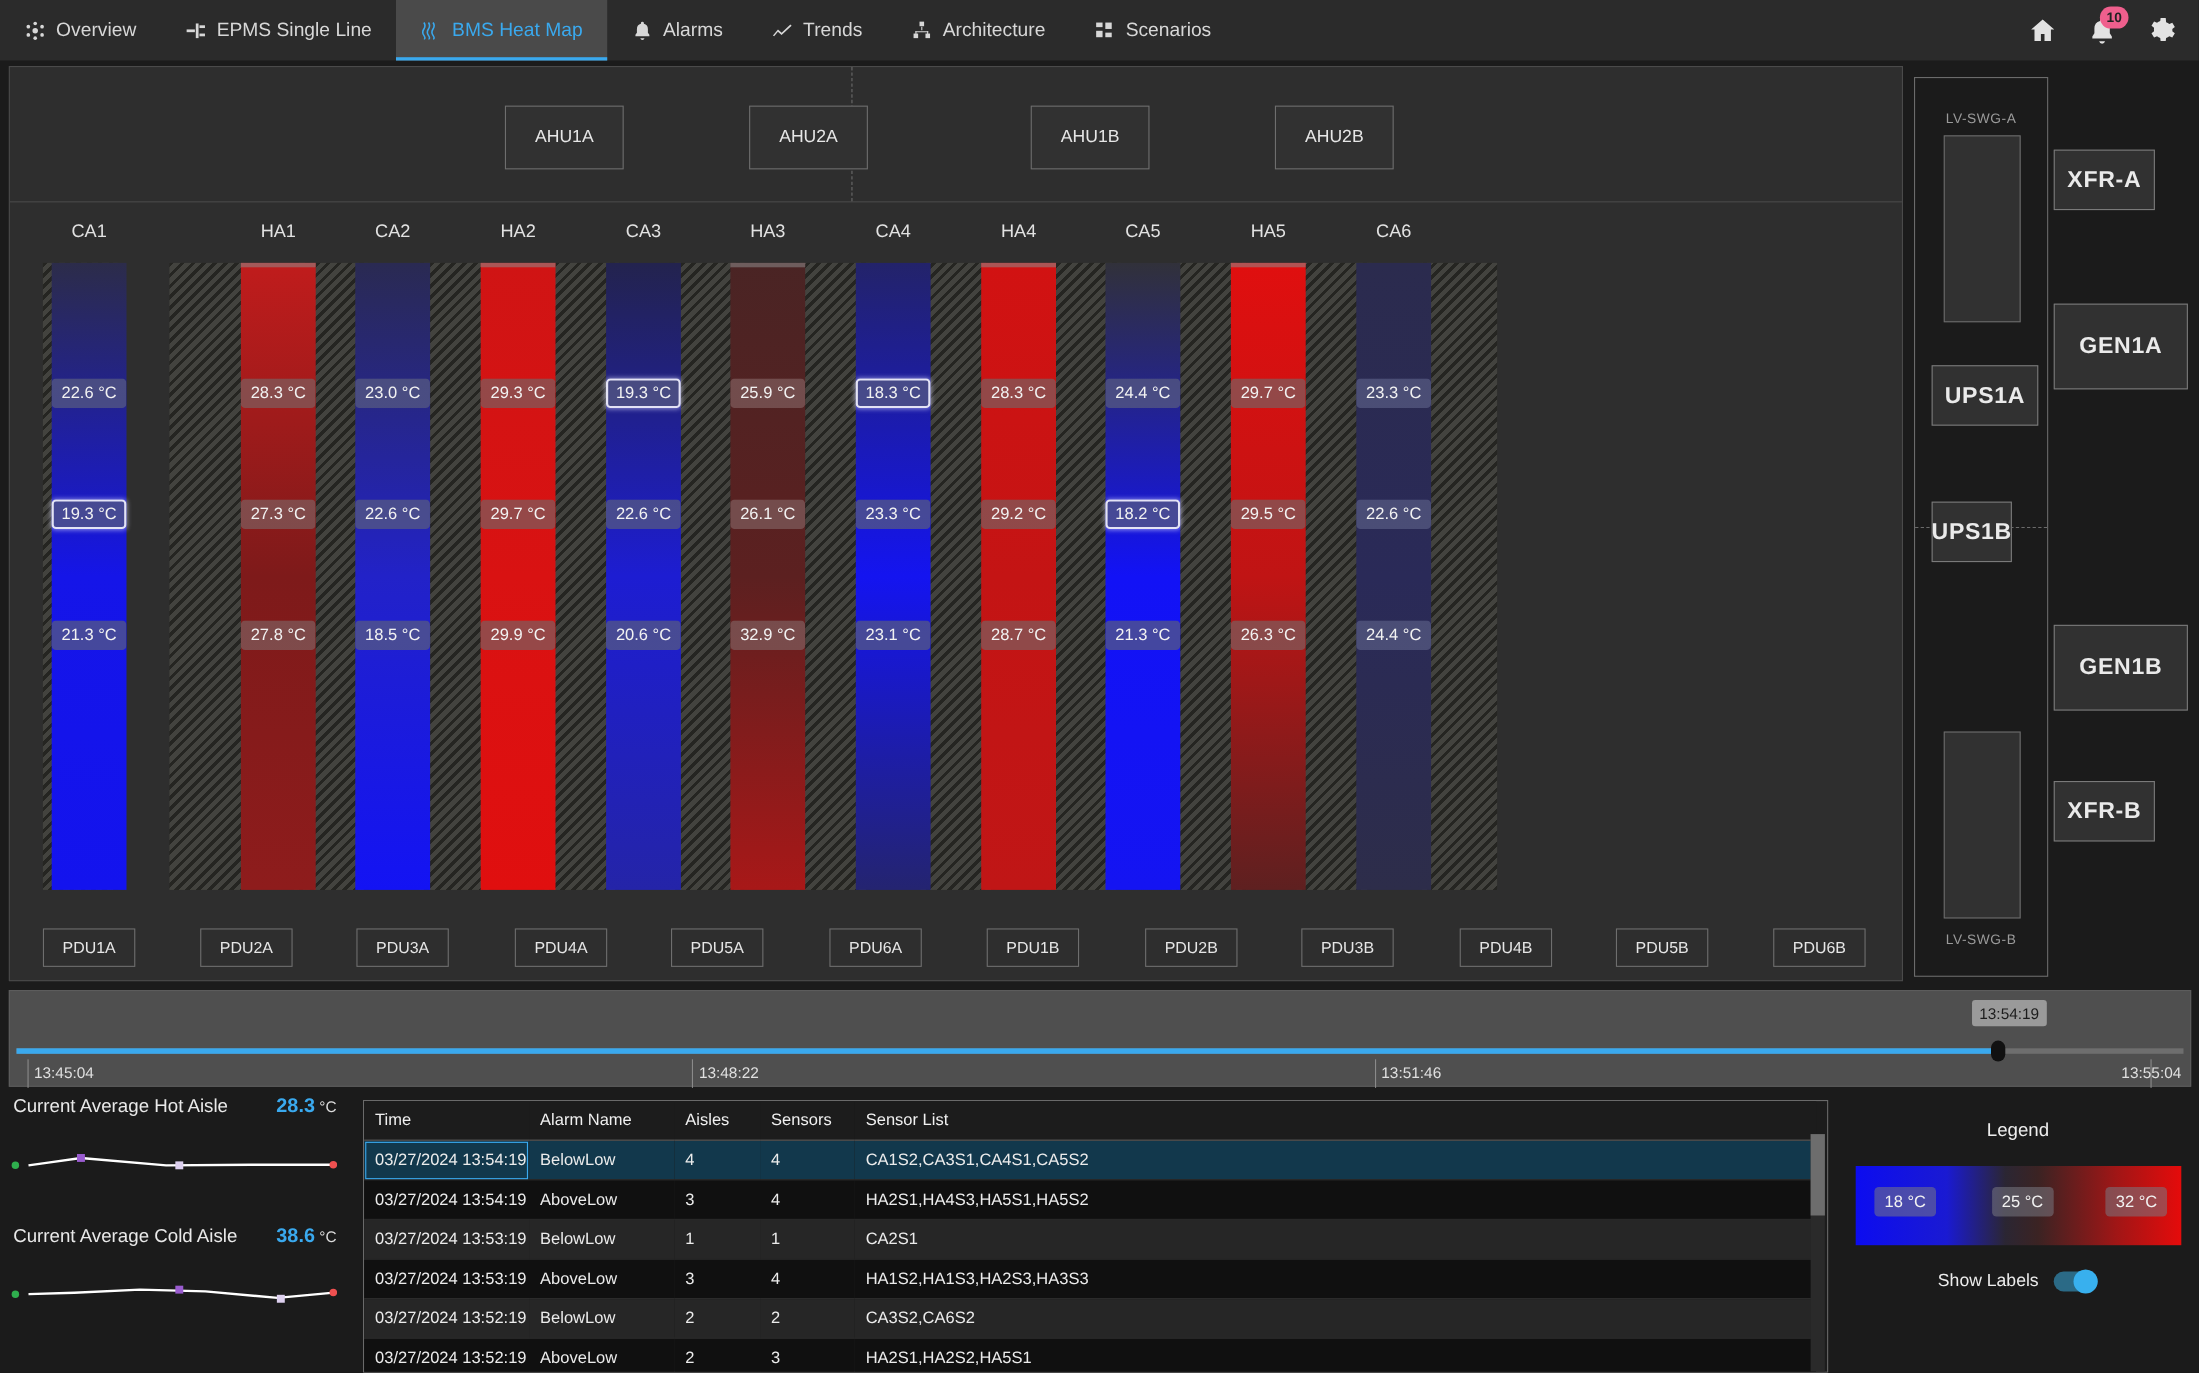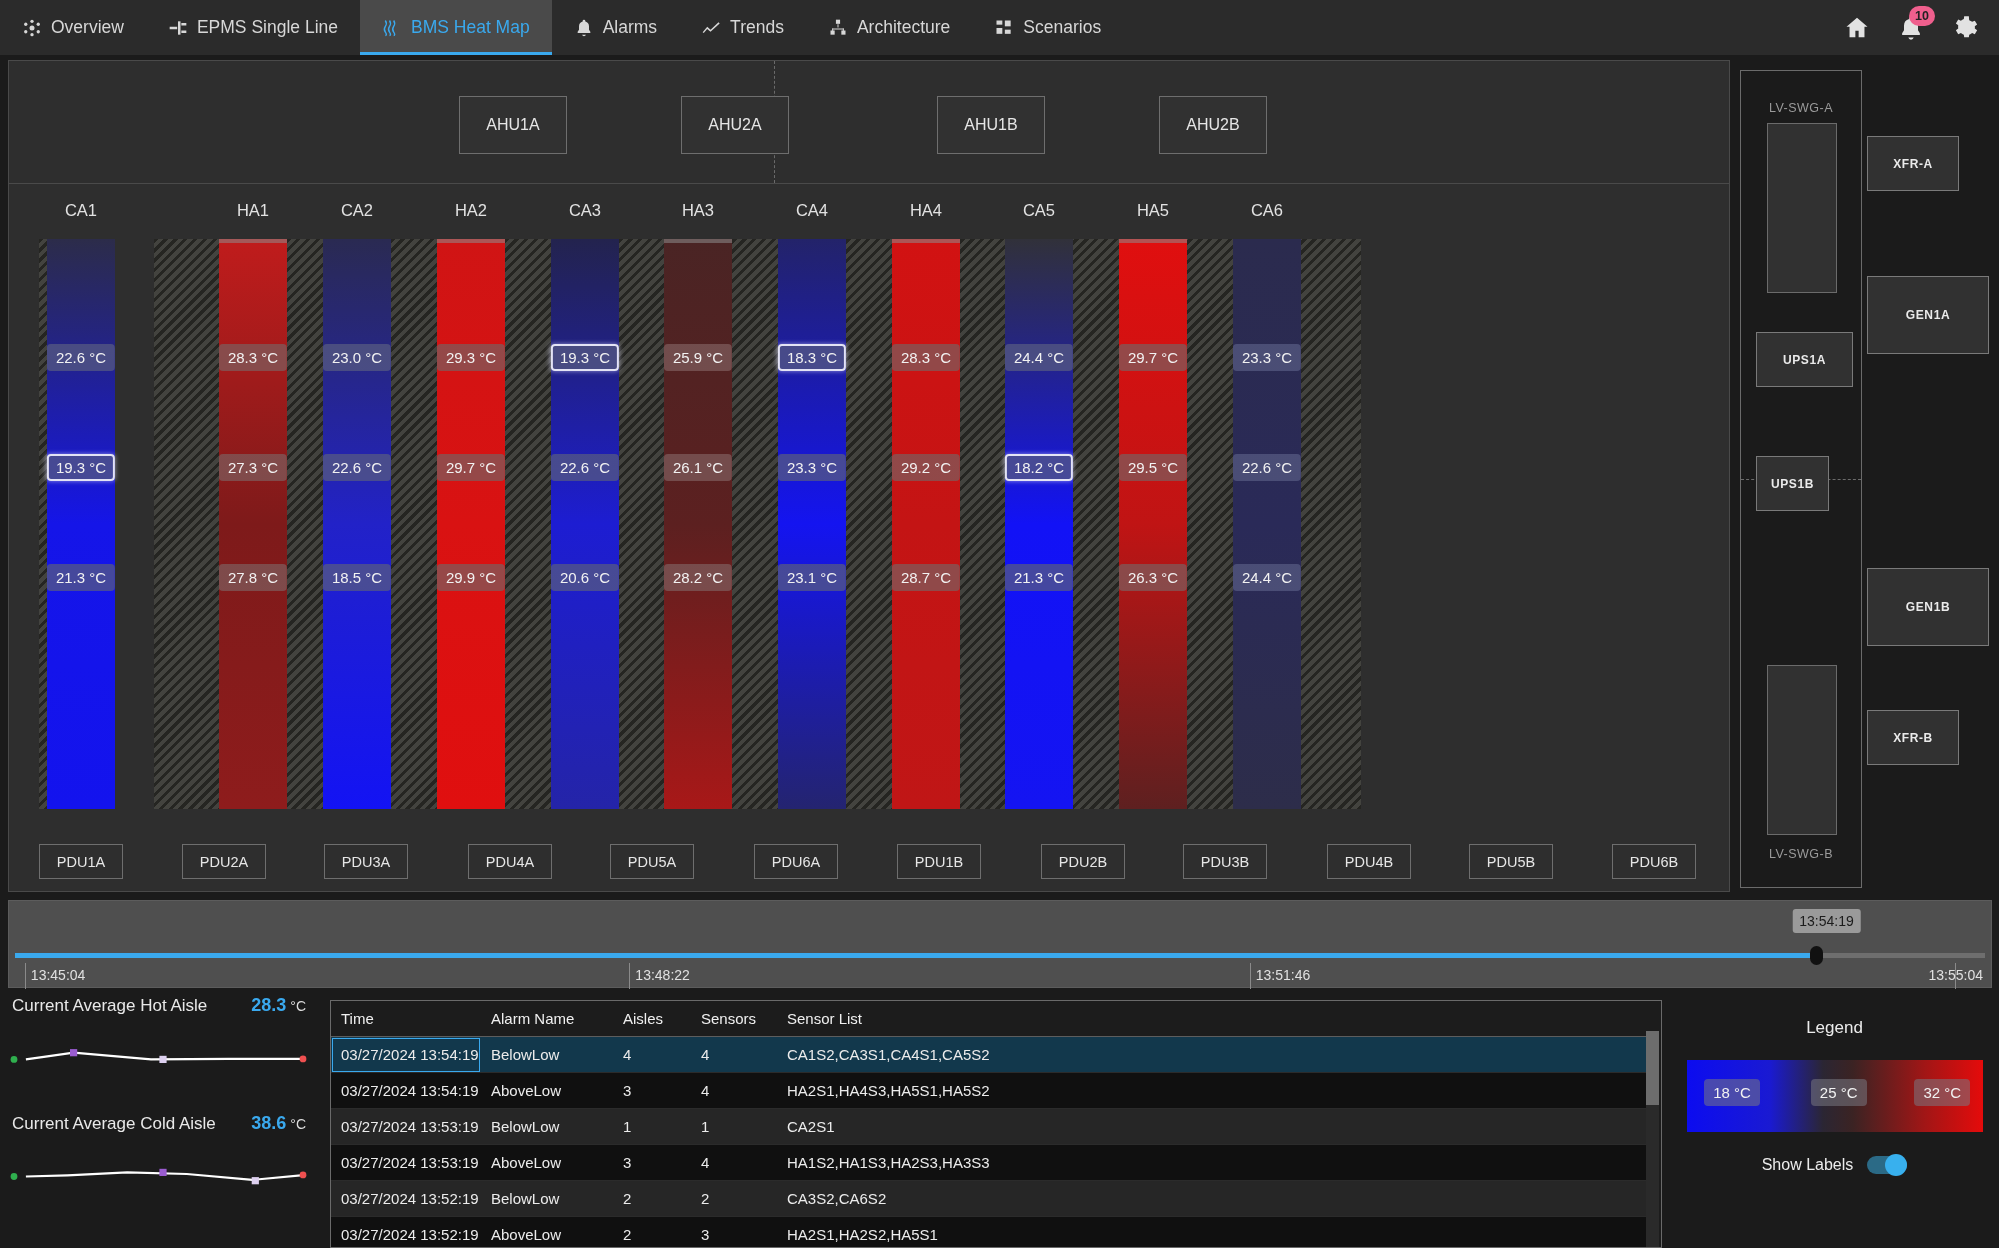--- a/index.html
+++ b/index.html
@@ -116,21 +116,21 @@
     position: absolute; left: 0; right: 0; text-align: center;
     font-size: 12.5px; color: #9a9a9a; letter-spacing: .5px;
   }
   .swg-bar {
     position: absolute; left: 26px; width: 70px;
     border: 1px solid #6b6b6b; background: #313131;
   }
   .ebox {
     position: absolute; border: 1px solid #7a7a7a; background: #313131;
     display: flex; align-items: center; justify-content: center;
-    font-size: 12px; font-weight: bold; letter-spacing: .6px;
+    font-size: 21px; font-weight: bold; letter-spacing: .6px;
     color: #eaeaea; cursor: pointer;
   }
 
   
   .timeline {
     position: absolute; left: 8px; top: 900px; width: 1984px; height: 88px;
     background: #4f4f4f; border: 1px solid #5c5c5c;
   }
   .tl-track {
     position: absolute; left: 6px; right: 6px; top: 52px; height: 5px;
@@ -375,21 +375,21 @@
           <div class="temp-label hot" style="top: 325px;">29.9 °C</div>
         </div>
         <div class="col" style="left: 542px; background: linear-gradient(rgb(35, 35, 78) 0%, rgb(29, 29, 210) 50%, rgb(36, 36, 168) 100%);">
           <div class="temp-label cold sel" style="top: 105px;">19.3 °C</div>
           <div class="temp-label cold" style="top: 215px;">22.6 °C</div>
           <div class="temp-label cold" style="top: 325px;">20.6 °C</div>
         </div>
         <div class="col topcap" style="left: 655px; background: linear-gradient(rgb(74, 36, 36) 0%, rgb(92, 32, 32) 50%, rgb(168, 24, 24) 100%);">
           <div class="temp-label hot" style="top: 105px;">25.9 °C</div>
           <div class="temp-label hot" style="top: 215px;">26.1 °C</div>
-          <div class="temp-label hot" style="top: 325px;">28.2 °C</div>
+          <div class="temp-label hot" style="top: 325px;">32.9 °C</div>
         </div>
         <div class="col" style="left: 769px; background: linear-gradient(rgb(35, 35, 106) 0%, rgb(20, 20, 240) 50%, rgb(36, 36, 112) 100%);">
           <div class="temp-label cold sel" style="top: 105px;">18.3 °C</div>
           <div class="temp-label cold" style="top: 215px;">23.3 °C</div>
           <div class="temp-label cold" style="top: 325px;">23.1 °C</div>
         </div>
         <div class="col topcap" style="left: 883px; background: linear-gradient(rgb(210, 18, 18) 0%, rgb(196, 20, 20) 50%, rgb(192, 22, 22) 100%);">
           <div class="temp-label hot" style="top: 105px;">28.3 °C</div>
           <div class="temp-label hot" style="top: 215px;">29.2 °C</div>
           <div class="temp-label hot" style="top: 325px;">28.7 °C</div>

